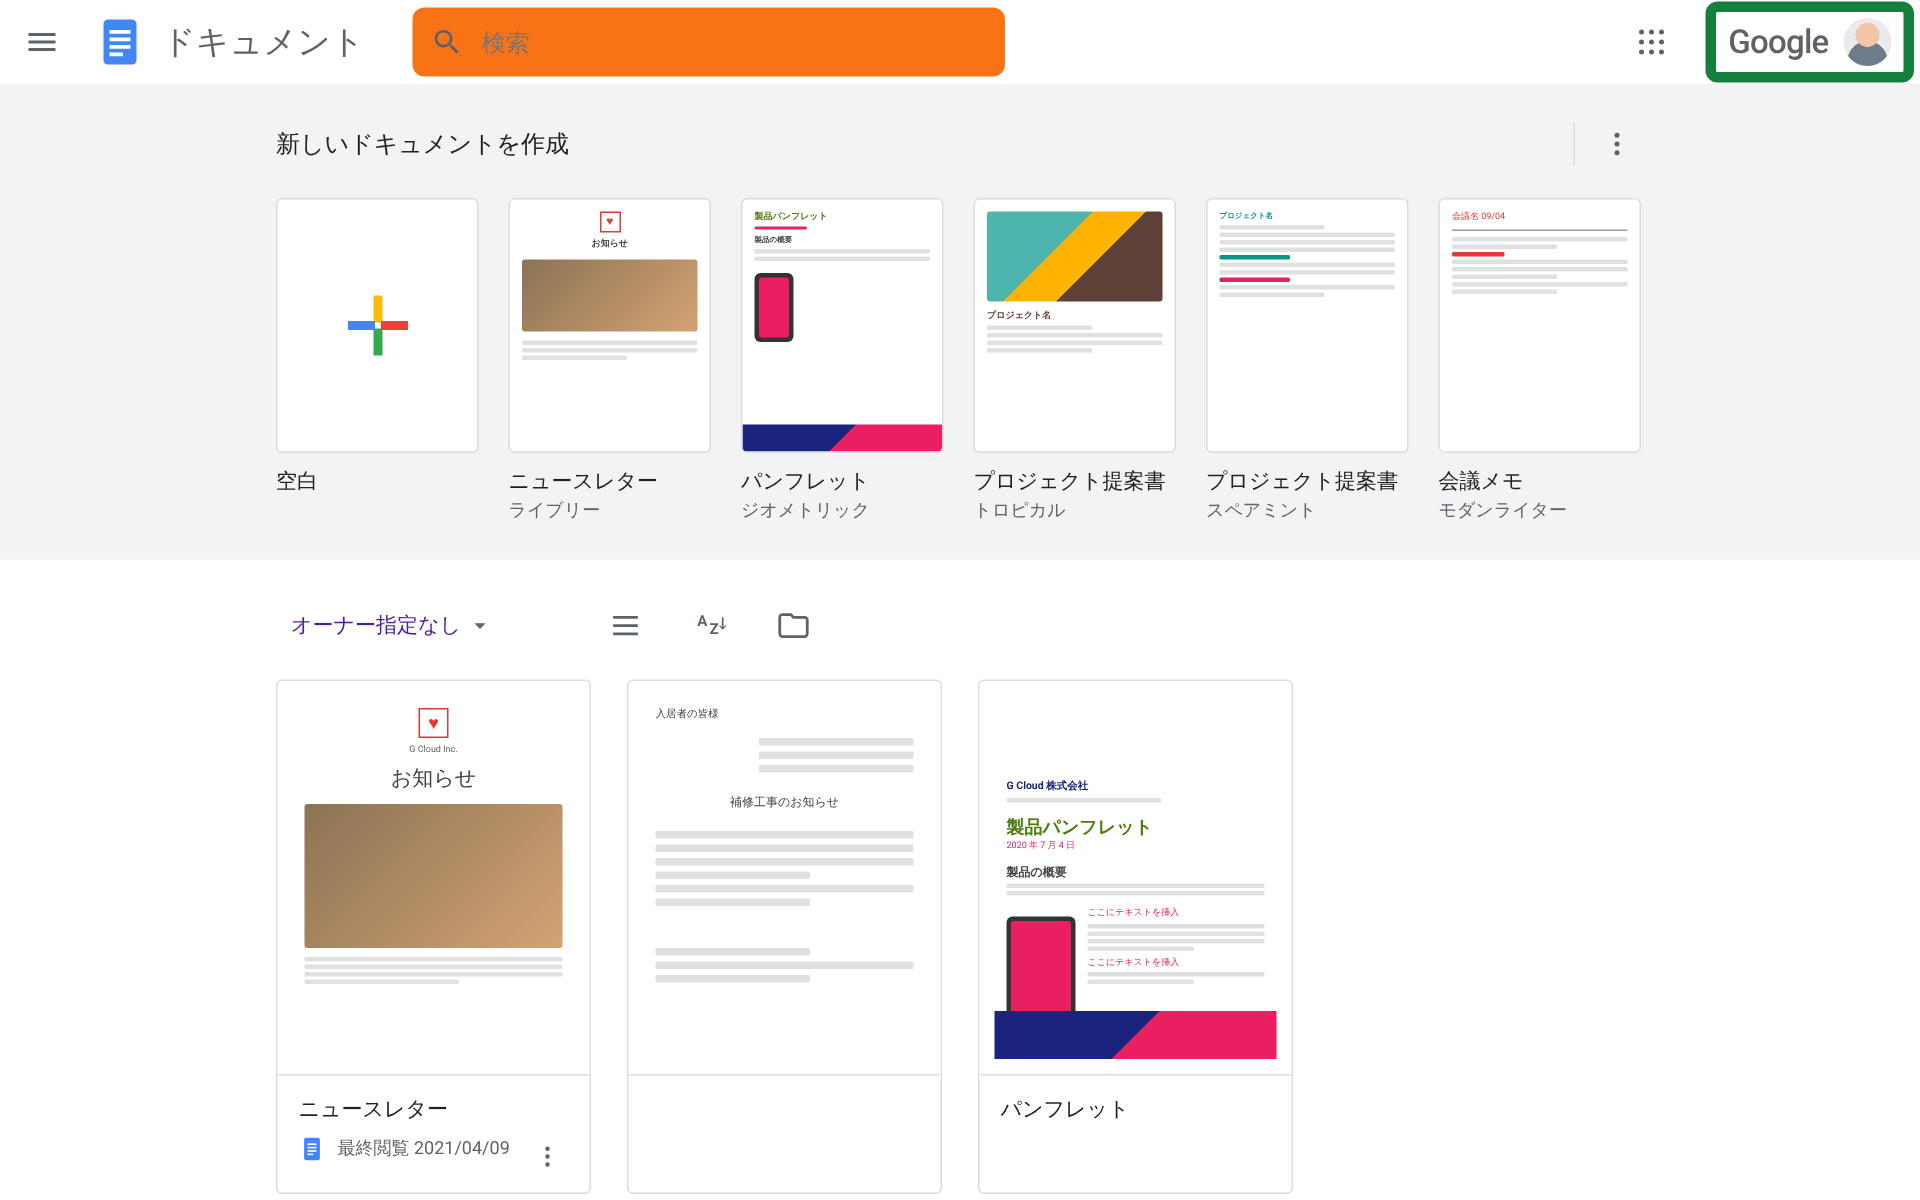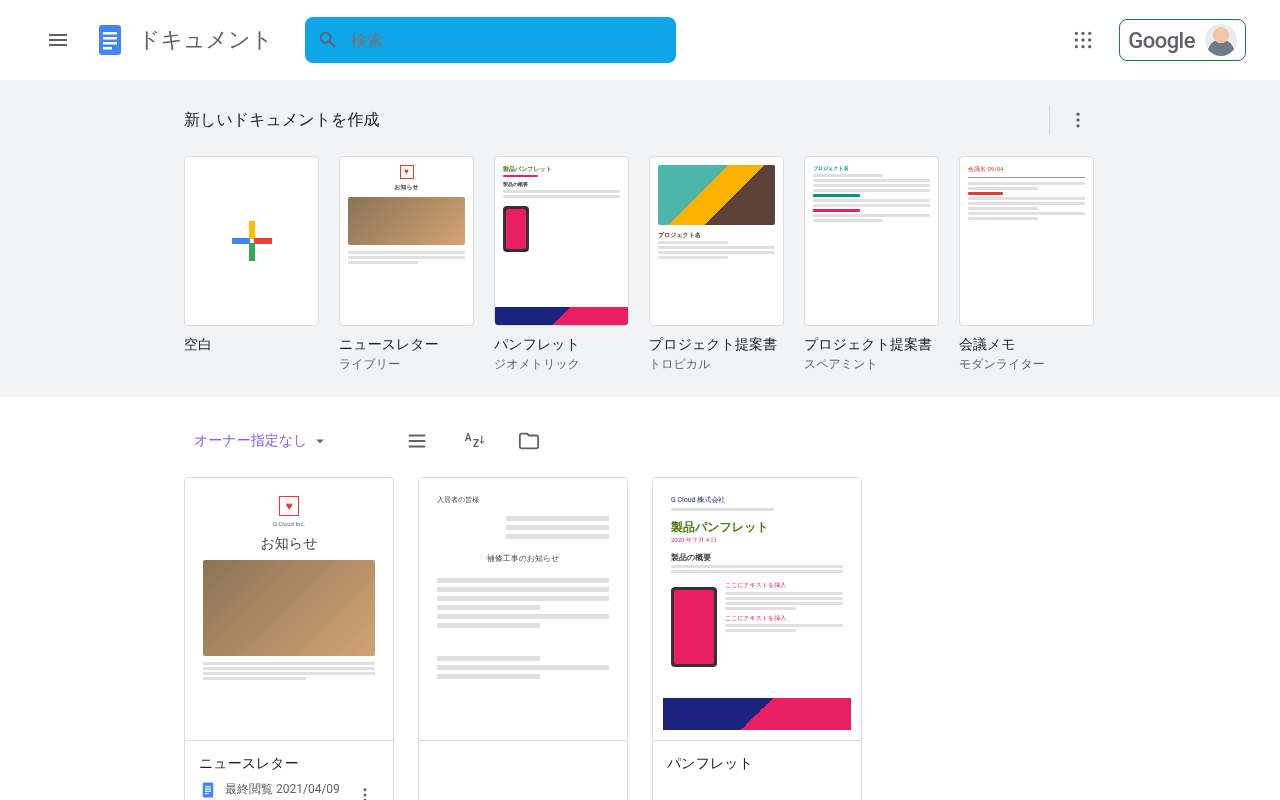--- a/index.html
+++ b/index.html
@@ -1,29 +1,29 @@
 <!DOCTYPE html>
 <html><head>
 <meta charset="utf-8">
 <style>
   * { box-sizing: border-box; margin: 0; padding: 0; font-family: -apple-system, BlinkMacSystemFont, "Segoe UI", Roboto, Arial, sans-serif; }
   body { background: #fff; width: 1280px; height: 800px; overflow: hidden; color: #202124; }
 
   
-  .header { height: 80px; display: flex; align-items: center; padding: 0 34px; gap: 8px; }
+  .header { height: 56px; display: flex; align-items: center; padding: 0 4px; gap: 8px; }
   .menu-btn { width: 48px; height: 48px; border-radius: 50%; display: flex; align-items: center; justify-content: center; cursor: pointer; color: #5f6368; }
   .app-logo { display: flex; align-items: center; gap: 8px; padding: 0 8px 0 0; }
   .docs-icon { width: 40px; height: 40px; display:flex; align-items:center; justify-content:center; }
   .app-title { font-size: 22px; color: #5f6368; }
   .search-wrap { flex: 1; max-width: 700px; margin-left: 16px; }
-  .search { height: 46px; background: #0ea5e9; border-radius: 8px; display: flex; align-items: center; padding: 0 12px; gap: 12px; }
+  .search { height: 46px; background: #f97316; border-radius: 8px; display: flex; align-items: center; padding: 0 12px; gap: 12px; }
   .search input { border: none; background: transparent; outline: none; font-size: 16px; flex: 1; color: #3c4043; }
   .spacer { flex: 1; }
   .apps-btn { width: 40px; height: 40px; border-radius: 50%; display: flex; align-items: center; justify-content: center; cursor: pointer; color: #5f6368; margin-right: 8px; }
-  .google-pill { border: 1px solid #15803d; border-radius: 8px; padding: 4px 8px; display: flex; align-items: center; gap: 10px; }
+  .google-pill { border: 7px solid #15803d; border-radius: 8px; padding: 4px 8px; display: flex; align-items: center; gap: 10px; }
   .google-word { font-size: 22px; font-weight: 500; color: #5f6368; letter-spacing: -0.5px; }
   .avatar { width: 32px; height: 32px; border-radius: 50%; background: #e8eaed; display:inline-block; position:relative; overflow:hidden; }
   .avatar::after{ content:""; position:absolute; inset:0; background: radial-gradient(circle at 50% 35%, #f1c6a7 0 30%, transparent 31%), radial-gradient(circle at 50% 90%, #6d7b8a 0 40%, transparent 41%); }
 
   
   .template-section { background: #f1f3f4; padding: 16px 0 24px; }
   .inner { width: 912px; margin: 0 auto; }
   .template-head { display: flex; align-items: center; height: 48px; }
   .template-head h2 { font-size: 16px; font-weight: 400; color: #202124; flex:1; }
   .gallery-toggle { display: flex; align-items: center; gap: 6px; padding: 6px 10px; border-radius: 4px; cursor: pointer; color: #3c4043; font-size: 14px; }
@@ -64,21 +64,21 @@
   .mini.spear .acc { color:#e91e63; }
 
   
   .mini.modern .ttl { font-size:6px; }
   .mini.modern .red { color:#e53935; }
 
   
   .recent-section { padding: 16px 0; }
   .recent-head { display: flex; align-items: center; height: 56px; }
   .recent-head h2 { font-size: 16px; font-weight: 400; flex:1; }
-  .owner-filter { display:flex; align-items:center; gap:4px; font-size:14px; color:#8b5cf6; padding:6px 10px; border-radius:4px; cursor:pointer; }
+  .owner-filter { display:flex; align-items:center; gap:4px; font-size:14px; color:#4c1d95; padding:6px 10px; border-radius:4px; cursor:pointer; }
   .toolbar-icons { display:flex; gap:20px; margin-left:60px; color:#5f6368; }
   .tb-btn { width:36px; height:36px; display:flex; align-items:center; justify-content:center; border-radius:50%; cursor:pointer; }
 
   .doc-grid { display:flex; gap:24px; margin-top: 8px; }
   .doc-card { width: 210px; border: 1px solid #dadce0; border-radius: 4px; overflow:hidden; cursor:pointer; }
   .doc-thumb { height: 263px; background:#fff; border-bottom:1px solid #dadce0; position:relative; overflow:hidden; }
   .doc-meta { padding: 14px 14px 10px; }
   .doc-title { font-size: 14px; color:#202124; white-space:nowrap; overflow:hidden; text-overflow:ellipsis; margin-bottom:8px; }
   .doc-sub { display:flex; align-items:flex-start; gap:8px; }
   .doc-date { font-size:12px; color:#5f6368; flex:1; }
@@ -346,21 +346,21 @@
             <div class="bar short"></div>
               <div class="bar"></div>
               <div class="bar short"></div>
           </div>
         </div>
       </div>
 
       <div class="doc-card">
         <div class="doc-thumb">
           <div class="mini pamphlet">
-            <div style="font-size:7px; color:#1a237e; font-weight:400;">G Cloud 株式会社</div>
+            <div style="font-size:7px; color:#1a237e; font-weight:700;margin-top:48px;">G Cloud 株式会社</div>
             <div class="bar short"></div>
             <div class="title" style="font-size:12px; margin-top:8px;">製品パンフレット</div>
             <div style="color:#e91e63; font-size:6px;">2020 年 7 月 4 日</div>
             <div style="font-size:8px; font-weight:700; margin-top:8px;">製品の概要</div>
             <div class="bar"></div>
               <div class="bar"></div>
             <div style="display:flex; gap:8px; margin-top:8px;">
               <div class="phone"></div>
               <div style="flex:1">
                 <div style="color:#e91e63; font-size:6px;">ここにテキストを挿入</div>

